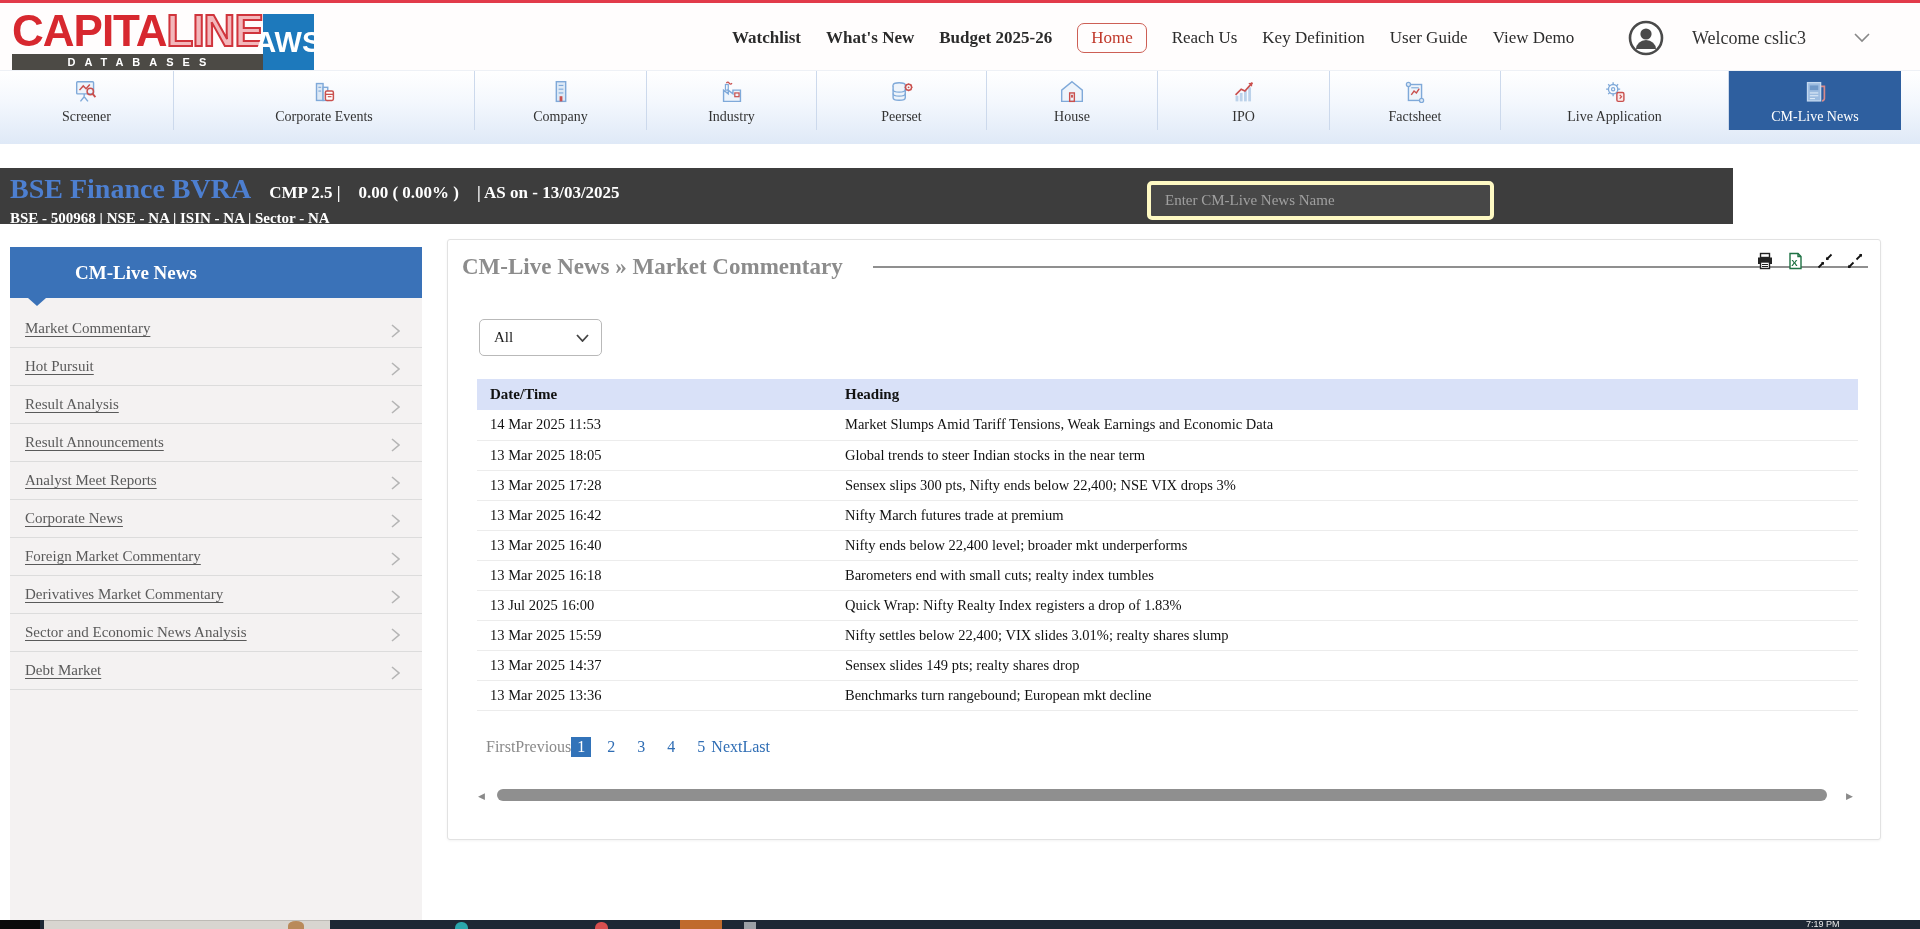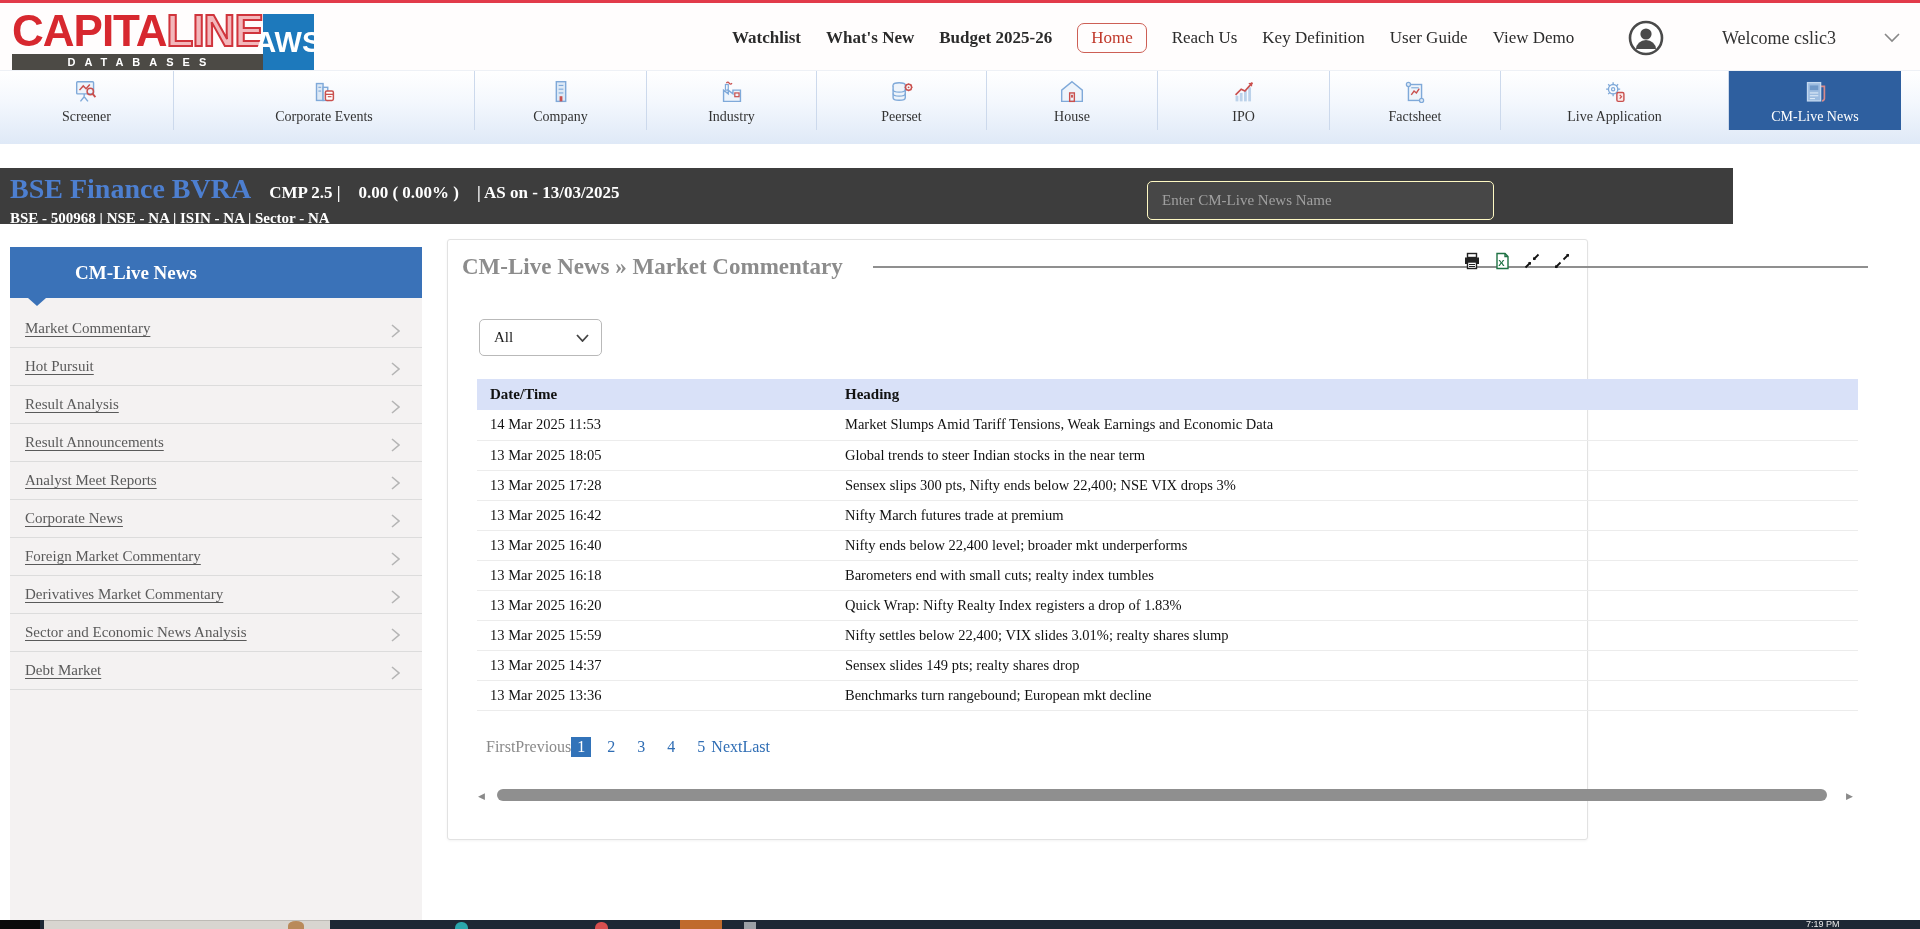--- a/index.html
+++ b/index.html
@@ -23,21 +23,21 @@
               justify-content:center; font-size:29px; font-weight:bold; margin-top:5px; }
 
   .mainnav { position:absolute; left:732px; top:3px; height:64px; display:flex;
              align-items:center; gap:25px; font-size:17px; color:#2b2b2b; white-space:nowrap; }
   .mainnav a { color:#2b2b2b; text-decoration:none; cursor:pointer; }
   .mainnav a.bold { font-weight:bold; }
   .mainnav a.home { color:#c0392b; border:1px solid #cd5f55; border-radius:7px; padding:4px 13px; }
 
   .userbox { position:absolute; top:3px; left:1628px; height:64px; display:flex; align-items:center; }
   .avatar { width:36px; height:36px; }
-  .welcome { font-size:18px; color:#333; margin-left:58px; }
+  .welcome { font-size:18px; color:#333; margin-left:28px; }
   .user-caret { margin-left:48px; }
 
   
   .tabbar { position:absolute; top:70px; left:0; width:1920px; height:74px;
             background:linear-gradient(180deg,#ffffff 0%,#f3f7fd 45%,#dfe9f7 100%);
             border-top:1px solid #eef1f6; display:flex; }
   .tab { height:59px; display:flex; flex-direction:column; align-items:center;
          justify-content:flex-start; padding-top:6px; border-right:1px solid #ccd9ec;
          cursor:pointer; }
   .tab .ticon { width:30px; height:30px; }
@@ -48,41 +48,41 @@
   .t6{width:170px}.t7{width:172px}.t8{width:171px}.t9{width:228px}.t10{width:172px}
 
   
   .stockbar { position:absolute; top:168px; left:0; width:1733px; height:56px; background:#3d3d3d; }
   .stock-line1 { position:absolute; left:10px; top:5px; display:flex; align-items:baseline;
                  white-space:nowrap; }
   .stock-name { color:#4d7fd0; font-size:28px; font-weight:bold; }
   .stock-meta { color:#fff; font-size:17px; font-weight:bold; margin-left:18px; }
   .stock-line2 { position:absolute; left:10px; top:42px; color:#fff; font-size:15px; font-weight:bold; }
   .newssearch { position:absolute; left:1147px; top:13px; width:347px; height:39px;
-                background:#474747; border:1px solid #fef9c3; border-radius:5px;
+                background:#474747; border:4px solid #fef9c3; border-radius:5px;
                 color:#cfcfcf; font-size:15px; font-family:"Liberation Serif", serif;
                 padding:0 14px; outline:none; }
   .newssearch::placeholder { color:#a0a0a0; }
 
   
   .sidebar { position:absolute; left:10px; top:247px; width:412px; height:673px; background:#f4f2f2; }
   .sidebar-header { height:51px; background:#3a72b8; color:#fff; font-size:19px; font-weight:bold;
                     display:flex; align-items:center; padding-left:65px; position:relative; }
   .sidebar-header:after { content:""; position:absolute; left:18px; bottom:-8px;
                           border-left:9px solid transparent; border-right:9px solid transparent;
                           border-top:8px solid #3a72b8; }
   .sidemenu { list-style:none; margin-top:12px; }
   .sidemenu li { position:relative; height:38px; border-bottom:1px solid #dcdcdc;
                  display:flex; align-items:center; padding-left:15px; cursor:pointer; }
   .sidemenu li span.lbl { font-size:15px; color:#5a5a5a; text-decoration:underline;
                           text-underline-offset:3px; }
   .side-chevron { position:absolute; right:22px; top:14px; }
 
   
-  .panel { position:absolute; left:447px; top:239px; width:1141px; height:601px;
+  .panel { position:absolute; left:447px; top:239px; width:1434px; height:601px;
            background:#fff; border:1px solid #e2e2e2; border-radius:3px;
            box-shadow:0 1px 3px rgba(0,0,0,.05); }
   .panel-title-row { position:absolute; left:14px; top:14px; width:1406px;
                      display:flex; align-items:baseline; }
   .panel-title { font-size:23px; font-weight:bold; color:#8c8c8c; white-space:nowrap; }
   .panel-rule { flex:1; border-bottom:2px solid #8f8f8f; margin-left:30px;
                 transform:translateY(-6px); }
   .panel-icons { position:absolute; right:16px; top:12px; display:flex; gap:12px; align-items:center; }
   .panel-icons .pic { width:18px; height:18px; cursor:pointer; }
 
@@ -424,21 +424,21 @@
         </tr>
           <tr>
           <td>13 Mar 2025 16:40</td>
           <td>Nifty ends below 22,400 level; broader mkt underperforms</td>
         </tr>
           <tr>
           <td>13 Mar 2025 16:18</td>
           <td>Barometers end with small cuts; realty index tumbles</td>
         </tr>
           <tr>
-          <td>13 Mar 2025 16:20</td>
+          <td>13 Jul 2025 16:00</td>
           <td>Quick Wrap: Nifty Realty Index registers a drop of 1.83%</td>
         </tr>
           <tr>
           <td>13 Mar 2025 15:59</td>
           <td>Nifty settles below 22,400; VIX slides 3.01%; realty shares slump</td>
         </tr>
           <tr>
           <td>13 Mar 2025 14:37</td>
           <td>Sensex slides 149 pts; realty shares drop</td>
         </tr>

